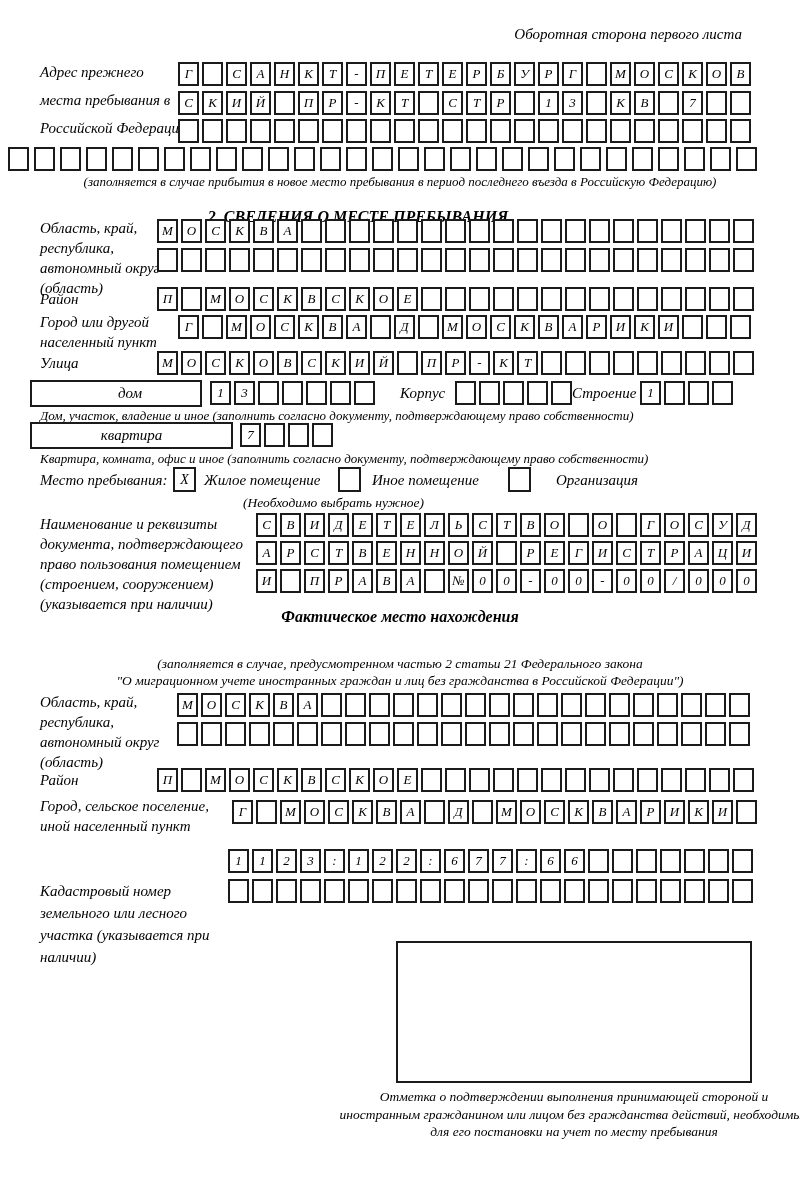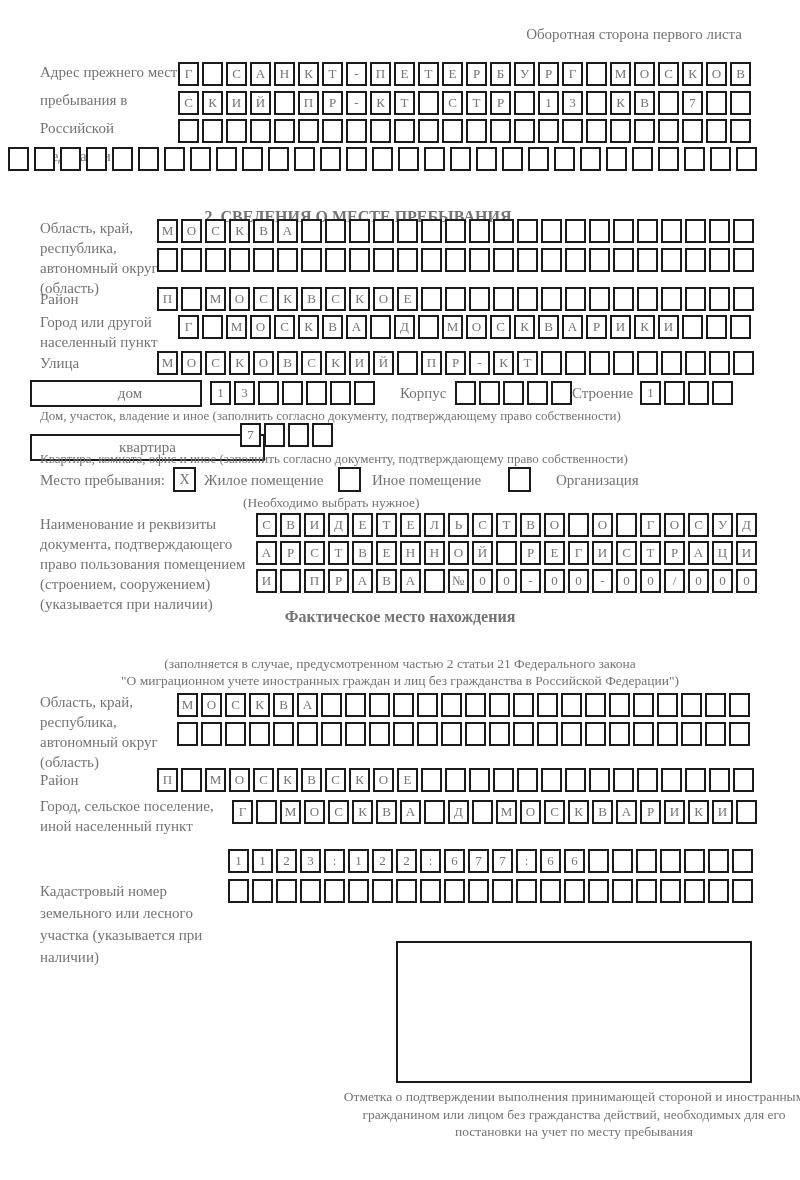--- a/index.html
+++ b/index.html
@@ -1,17 +1,17 @@
 <!DOCTYPE html>
 <html><head>
 <meta charset="utf-8">
 <style>
   html,body{margin:0;padding:0;background:#e8e8e8;}
   #page{position:relative;width:800px;height:1180px;background:#ffffff;
-        font-family:"Liberation Serif", serif;color:#737373;overflow:hidden;}
+        font-family:"Liberation Serif", serif;color:#000000;overflow:hidden;font-style:italic;}
   .abs{position:absolute;}
   .lbl{font-size:15px;line-height:20px;}
   .lbl-tall{font-size:15px;line-height:28px;}
   .cells{position:absolute;display:flex;gap:3px;}
   .cell{display:inline-flex;width:21px;height:24px;border:2px solid #1b1b1b;
         box-sizing:border-box;align-items:center;justify-content:center;
         font-size:13px;font-family:"Liberation Serif",serif;flex:0 0 auto;
         background:#fff;}
   .bigrect{position:absolute;height:27px;border:2px solid #1b1b1b;box-sizing:border-box;
         display:flex;align-items:center;justify-content:center;font-size:15px;background:#fff;}
@@ -131,20 +131,21 @@
       <span class="cell"></span>
       <span class="cell"></span>
       <span class="cell"></span>
       <span class="cell"></span>
       <span class="cell"></span>
       <span class="cell"></span>
       <span class="cell"></span>
       <span class="cell"></span>
       <span class="cell"></span>
     </div>
+  <div class="abs caption center" style="left:0;top:174px;width:800px;">(заполняется в случае прибытия в новое место пребывания в период последнего въезда в Российскую Федерацию)</div>
 
   <div class="abs hdr center" style="left:0;top:208px;width:716px;">2. СВЕДЕНИЯ О МЕСТЕ ПРЕБЫВАНИЯ</div>
 
   <div class="abs lbl" style="left:40px;top:218px;width:122px;">Область, край, республика, автономный округ (область)</div>
   <div class="cells" style="left:157px;top:219px;">
       <span class="cell">М</span>
       <span class="cell">О</span>
       <span class="cell">С</span>
       <span class="cell">К</span>
       <span class="cell">В</span>
@@ -303,21 +304,21 @@
     </div>
   <div class="abs lbl" style="left:572px;top:383px;">Строение</div>
   <div class="cells" style="left:640px;top:381px;">
       <span class="cell">1</span>
       <span class="cell"></span>
       <span class="cell"></span>
       <span class="cell"></span>
     </div>
   <div class="abs caption" style="left:40px;top:408px;width:740px;">Дом, участок, владение и иное (заполнить согласно документу, подтверждающему право собственности)</div>
 
-  <div class="bigrect" style="left:30px;top:422px;width:235px;margin-top:12px;">квартира</div>
+  <div class="bigrect" style="left:30px;top:422px;width:203px;">квартира</div>
   <div class="cells" style="left:240px;top:423px;">
       <span class="cell">7</span>
       <span class="cell"></span>
       <span class="cell"></span>
       <span class="cell"></span>
     </div>
   <div class="abs caption" style="left:40px;top:451px;width:740px;">Квартира, комната, офис и иное (заполнить согласно документу, подтверждающему право собственности)</div>
 
   <div class="abs lbl" style="left:40px;top:470px;">Место пребывания:</div>
   <div class="checkbox" style="left:173px;top:467px;">X</div>

